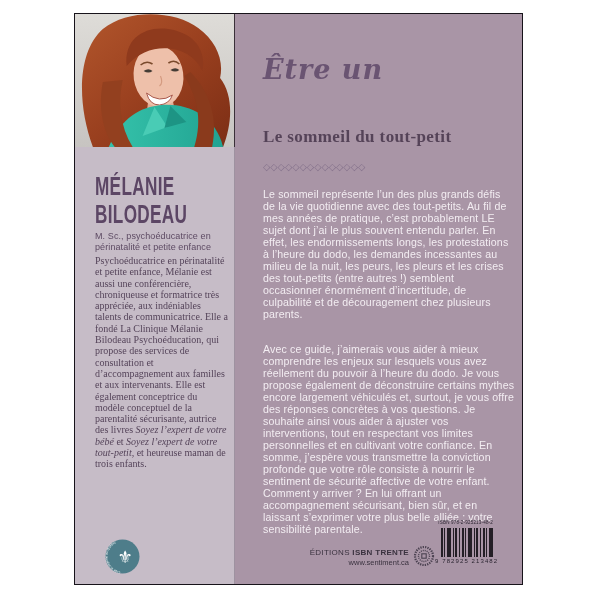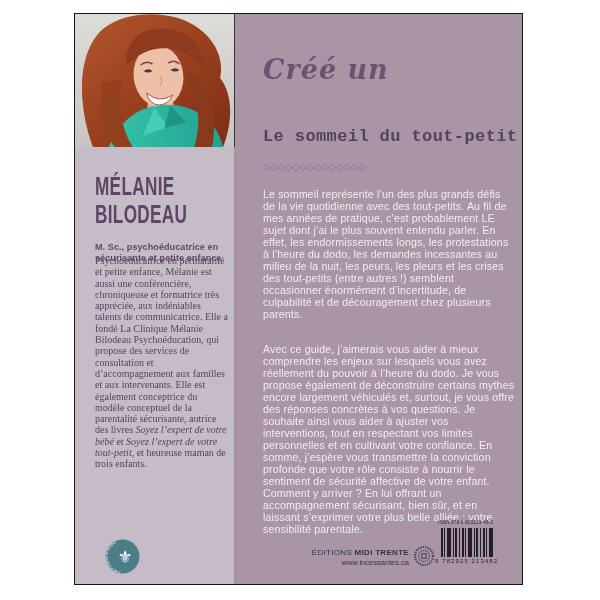--- a/index.html
+++ b/index.html
@@ -9,35 +9,35 @@
          border:1.5px solid #17131a;box-sizing:border-box;}
   
   .left-col{position:absolute;left:0;top:0;width:160px;height:100%;background:#c6bcc7;
             border-right:1px solid rgba(55,40,60,.28);box-sizing:border-box;padding-left:20px;}
   .photo{position:absolute;left:0;top:0;width:159px;height:133px;border-right:1px solid #3a3038;
          box-sizing:content-box;overflow:hidden;}
   .photo svg{display:block;width:100%;height:100%;}
   .author-name{position:absolute;left:20px;top:158px;color:#5c4665;}
   .name-line{display:block;font-size:26px;font-weight:600;line-height:28px;letter-spacing:.5px;
              transform:scaleX(.66);transform-origin:left center;white-space:nowrap;}
-  .credentials{position:absolute;left:20px;top:217px;font-size:9px;font-weight:bold;
-               color:#5d4a63;line-height:10.5px;letter-spacing:.1px;margin-top:11px;}
+  .credentials{position:absolute;left:20px;top:217px;font-size:9px;font-weight:normal;
+               color:#5d4a63;line-height:10.5px;letter-spacing:.1px;}
   .credentials span{display:block;}
   .bio{position:absolute;left:20px;top:241px;width:134px;font-family:"Liberation Serif",serif;
        font-size:10px;line-height:11.3px;color:#55445a;}
   .bio .it{font-style:italic;}
   .badge{position:absolute;left:29px;top:524px;width:37px;height:37px;}
   .badge svg{display:block;width:100%;height:100%;}
   
   .title-script{position:absolute;left:188px;top:40px;font-family:"DejaVu Serif",serif;
                 font-style:italic;font-weight:bold;font-size:27px;color:#6a5472;letter-spacing:1px;}
   .title-main{position:absolute;left:188px;top:79px;color:#6a5472;white-space:nowrap;}
   .title-main .cond{display:inline-block;font-size:28px;font-weight:600;letter-spacing:.5px;
                     transform:scaleX(.70);transform-origin:left center;}
-  .subtitle{position:absolute;left:188px;top:113px;font-family:Liberation Mono, monospace;
+  .subtitle{position:absolute;left:188px;top:113px;font-family:Liberation Serif, serif;
             font-weight:bold;font-size:17px;color:#554358;letter-spacing:.4px;}
   .divider{position:absolute;left:188px;top:147px;font-size:9.5px;color:#7f6c87;letter-spacing:0;}
   .back-para{position:absolute;left:188px;width:252px;font-size:10.6px;line-height:12px;
              color:#f3edf2;letter-spacing:.15px;}
   .p1{top:174px;} .p2{top:329px;}
   
   .isbn-label{position:absolute;left:358px;top:506px;width:60px;font-size:4.5px;color:#2a2430;
               text-align:right;letter-spacing:.2px;}
   .barcode{position:absolute;left:366px;top:514px;width:52px;height:29px;
            background:
@@ -96,53 +96,53 @@
         </svg>
       </div>
 
       <div class="author-name">
         <span class="name-line">MÉLANIE</span>
         <span class="name-line">BILODEAU</span>
       </div>
 
       <div class="credentials">
         <span>M. Sc., psychoéducatrice en</span>
-        <span>sécurisante et petite enfance</span>
+        <span>périnatalité et petite enfance</span>
       </div>
 
       <div class="bio"><span>Psychoéducatrice en périnatalité et petite enfance, Mélanie est aussi une conférencière, chroniqueuse et formatrice très appréciée, aux indéniables talents de communicatrice. Elle a fondé La Clinique Mélanie Bilodeau Psychoéducation, qui propose des services de consultation et d’accompagnement aux familles et aux intervenants. Elle est également conceptrice du modèle conceptuel de la parentalité sécurisante, autrice des livres </span><span class="it">Soyez l’expert de votre bébé</span><span> et </span><span class="it">Soyez l’expert de votre tout-petit</span><span>, et heureuse maman de trois enfants.</span></div>
 
       <div class="badge">
         <svg viewBox="0 0 37 37">
           <defs>
             <path id="arc" d="M 18.5,33.5 A 15,15 0 0 1 18.5,3.5" fill="none"></path>
           </defs>
           <circle cx="18.5" cy="18.5" r="17" fill="#4e7d8a"></circle>
           <text font-size="3.1" fill="#ffffff" font-family="Liberation Sans, sans-serif">
             <textPath href="#arc" startOffset="2">Créé et imprimé au Québec</textPath>
           </text>
           <text x="21" y="25" text-anchor="middle" font-size="17" fill="#ffffff" font-family="DejaVu Sans, sans-serif">⚜</text>
         </svg>
       </div>
     </div>
 
-    <div class="title-script">Créé un</div>
+    <div class="title-script">Être un</div>
     <div class="subtitle">Le sommeil du tout-petit</div>
     <div class="divider">◇◇◇◇◇◇◇◇◇◇◇◇◇◇</div>
 
     <div class="back-para p1">Le sommeil représente l’un des plus grands défis de la vie quotidienne avec des tout-petits. Au fil de mes années de pratique, c’est probablement LE sujet dont j’ai le plus souvent entendu parler. En effet, les endormissements longs, les protestations à l’heure du dodo, les demandes incessantes au milieu de la nuit, les peurs, les pleurs et les crises des tout-petits (entre autres !) semblent occasionner énormément d’incertitude, de culpabilité et de découragement chez plusieurs parents.</div>
     <div class="back-para p2">Avec ce guide, j’aimerais vous aider à mieux comprendre les enjeux sur lesquels vous avez réellement du pouvoir à l’heure du dodo. Je vous propose également de déconstruire certains mythes encore largement véhiculés et, surtout, je vous offre des réponses concrètes à vos questions. Je souhaite ainsi vous aider à ajuster vos interventions, tout en respectant vos limites personnelles et en cultivant votre confiance. En somme, j’espère vous transmettre la conviction profonde que votre rôle consiste à nourrir le sentiment de sécurité affective de votre enfant. Comment y arriver ? En lui offrant un accompagnement sécurisant, bien sûr, et en laissant s’exprimer votre plus belle alliée : votre sensibilité parentale.</div>
 
     <div class="isbn-label">ISBN 978-2-925213-48-2</div>
     <div class="barcode"></div>
     <div class="barcode-digits">9 782925 213482</div>
 
     <div class="publisher">
-      <div class="pub-name"><span>ÉDITIONS </span><b>MIDI TRENTE</b></div>
-      <div class="pub-url">www.incessantes.ca</div>
+      <div class="pub-name"><span>ÉDITIONS </span><b>ISBN TRENTE</b></div>
+      <div class="pub-url">www.sentiment.ca</div>
     </div>
 
     <div class="sun-logo">
       <svg viewBox="0 0 22 22">
         <circle cx="11" cy="11" r="9" fill="none" stroke="#4a4150" stroke-width="2.2" stroke-dasharray="1.3 1.1"></circle>
         <circle cx="11" cy="11" r="5.5" fill="none" stroke="#4a4150" stroke-width="1.4" stroke-dasharray="1 1"></circle>
         <rect x="8.8" y="8.8" width="4.4" height="4.4" fill="none" stroke="#4a4150" stroke-width="1.1"></rect>
       </svg>
     </div>
 

